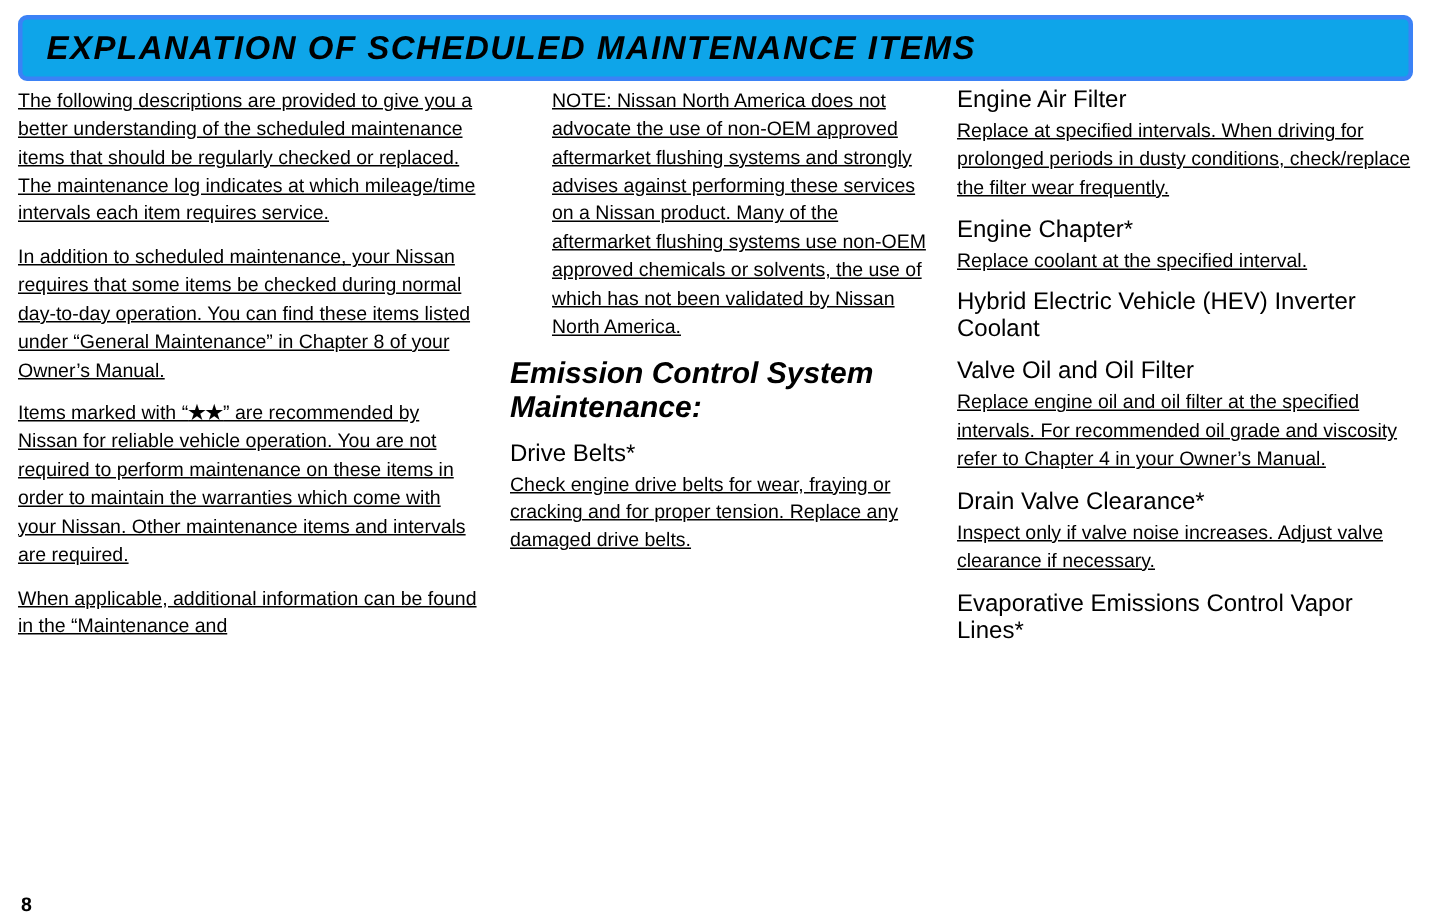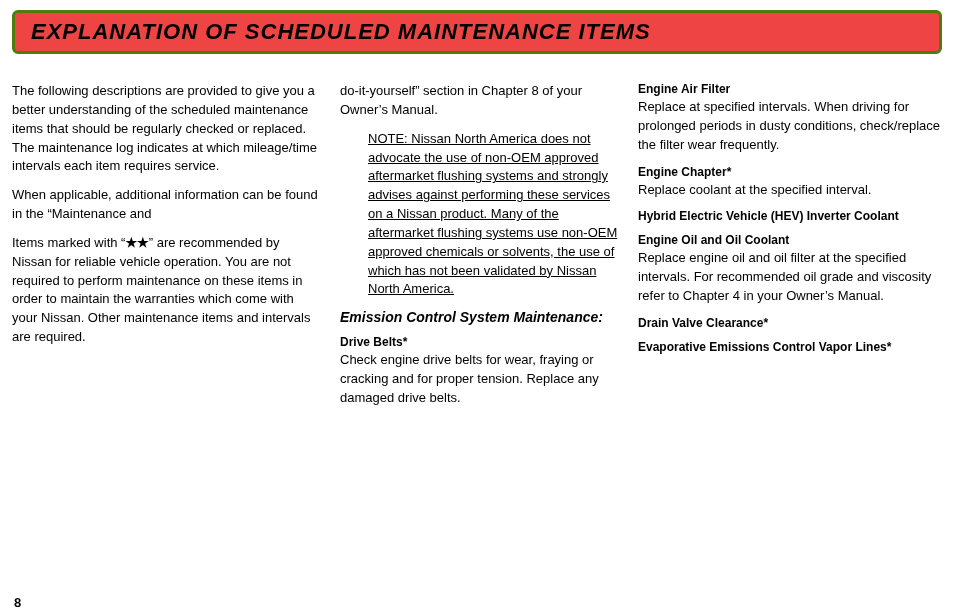--- a/index.html
+++ b/index.html
@@ -12,24 +12,24 @@
       color: #000;
     }
     .page {
       width: 954px;
       min-height: 608px;
       padding: 0;
       background: #fff;
       position: relative;
     }
     .header {
-      background: #ef4444;
-      border: 3px solid #4d7c0f;
+      background: #0ea5e9;
+      border: 3px solid #3b82f6;
       border-radius: 6px;
-      margin: 10px 12px 28px 12px;
+      margin: 10px 12px 4px 12px;
       padding: 6px 16px;
     }
     .header h1 {
       font-size: 22px;
       font-weight: 900;
       font-style: italic;
       letter-spacing: 1px;
       color: #000;
       text-transform: uppercase;
     }
@@ -47,38 +47,39 @@
       flex: 0 0 280px;
       max-width: 280px;
     }
     .col-right {
       flex: 1;
     }
     p {
       margin-bottom: 10px;
       line-height: 1.45;
       font-size: 13px;
+      text-decoration: underline;
     }
     .underlined-note {
       text-decoration: underline;
       margin-left: 28px;
     }
     .italic-note {
       font-style: italic;
     }
     .section-title {
-      font-size: 14px;
+      font-size: 20px;
       font-weight: 900;
       font-style: italic;
       margin-bottom: 4px;
       margin-top: 8px;
     }
     .item-title {
-      font-weight: 700;
-      font-size: 12px;
+      font-weight: 400;
+      font-size: 16px;
       margin-bottom: 2px;
       margin-top: 10px;
     }
     .item-title:first-child {
       margin-top: 0;
     }
     .page-number {
       position: absolute;
       bottom: 8px;
       left: 14px;
@@ -94,43 +95,44 @@
 
 <div class="page">
   <div class="header">
     <h1>EXPLANATION OF SCHEDULED MAINTENANCE ITEMS</h1>
   </div>
 
   <div class="content">
 
     <div class="col-left">
       <p>The following descriptions are provided to give you a better understanding of the scheduled maintenance items that should be regularly checked or replaced.  The maintenance log indicates at which mileage/time intervals each item requires service.</p>
-      <p>When applicable, additional information can be found in the “Maintenance and</p>
+      <p>In addition to scheduled maintenance, your Nissan requires that some items be checked during normal day-to-day operation. You can find these items listed under “General Maintenance” in Chapter 8 of your Owner’s Manual.</p>
       <p>
         <span>Items marked with “</span><span class="bold-quotes">★★</span><span>” are recommended by Nissan for reliable vehicle operation. You are not required to perform maintenance on these items in order to maintain the warranties  which come with your Nissan. Other maintenance items and intervals are required.</span>
       </p>
+      <p>When applicable, additional information can be found in the “Maintenance and</p>
     </div>
 
     <div class="col-middle">
-      <p>do-it-yourself” section in Chapter 8 of your Owner’s Manual.</p>
       <p class="underlined-note">NOTE: Nissan North  America does not advocate the use of non-OEM approved aftermarket flushing systems and strongly advises against performing these services on a Nissan product. Many of the aftermarket flushing systems use non-OEM approved chemicals or solvents, the use of which has not been validated by Nissan North America.</p>
       <div class="section-title">Emission Control System Maintenance:</div>
       <div class="item-title">Drive Belts*</div>
       <p>Check engine drive belts for wear, fraying or cracking and for proper tension.  Replace any damaged drive belts.</p>
     </div>
 
     <div class="col-right">
       <div id="right-items">
           <div class="item-title">Engine Air Filter</div>
           <p>Replace at specified intervals. When driving for prolonged periods in dusty conditions, check/replace the filter wear frequently.</p>
           <div class="item-title">Engine Chapter*</div>
           <p>Replace coolant at the specified interval.</p>
           <div class="item-title">Hybrid Electric Vehicle (HEV) Inverter Coolant</div>
-          <div class="item-title">Engine Oil and Oil Coolant</div>
+          <div class="item-title">Valve Oil and Oil Filter</div>
           <p>Replace engine oil and oil filter at the specified intervals.  For recommended oil grade and viscosity refer to Chapter 4 in your Owner’s Manual.</p>
           <div class="item-title">Drain Valve Clearance*</div>
+          <p>Inspect only if valve noise increases. Adjust valve clearance if necessary.</p>
           <div class="item-title">Evaporative Emissions Control Vapor Lines*</div>
         </div>
     </div>
   </div>
 
   <div class="page-number">8</div>
 </div>
 
 </body></html>

